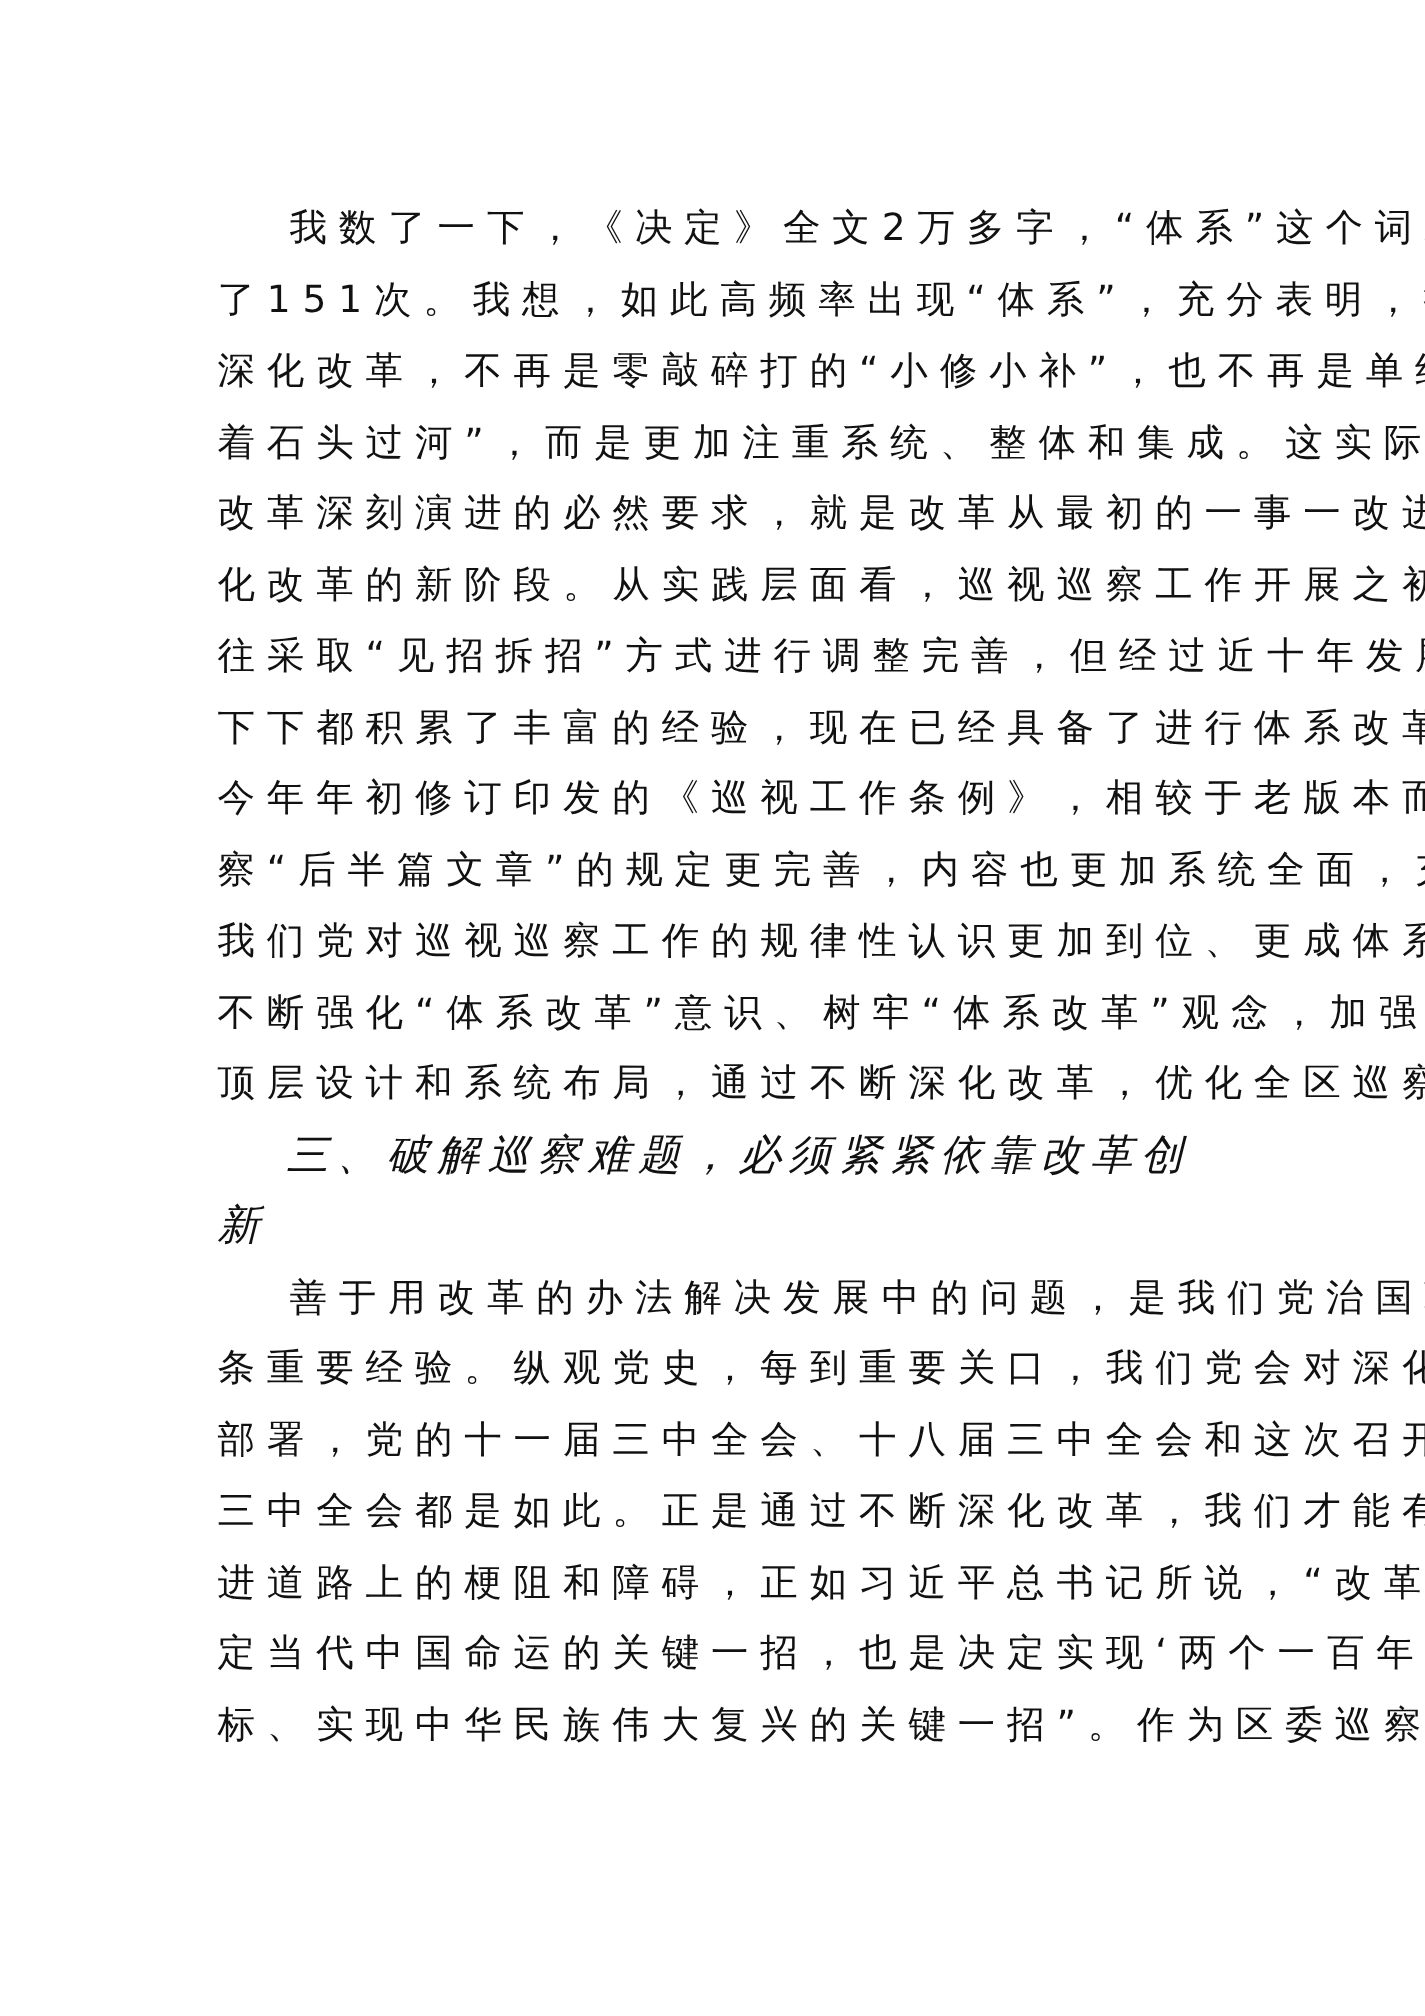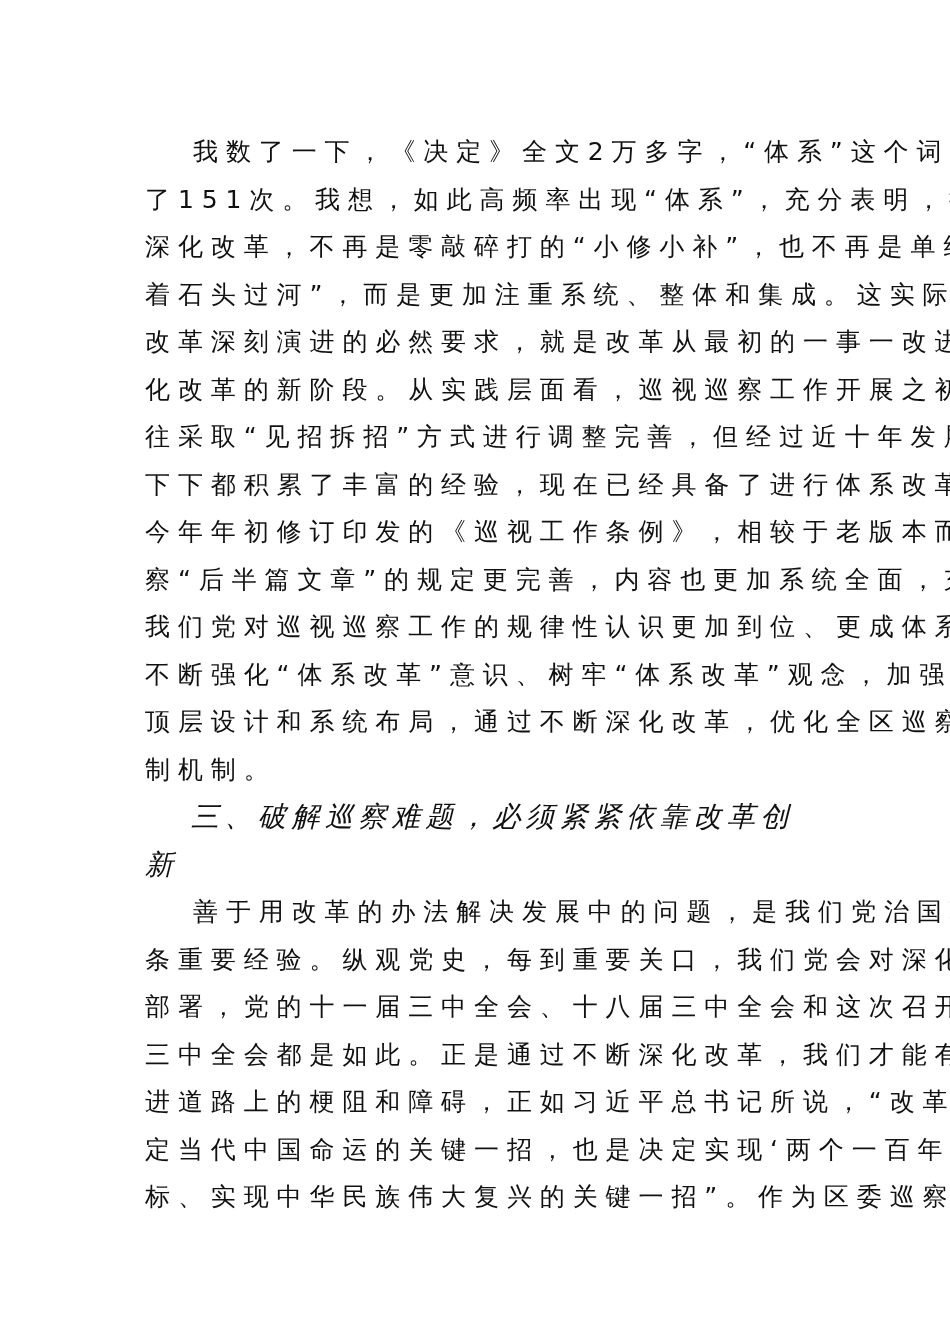--- a/index.html
+++ b/index.html
@@ -63,21 +63,20 @@
     <span class="line">着石头过河”，而是更加注重系统、整体和集成。这实际上反映了</span>
     <span class="line">改革深刻演进的必然要求，就是改革从最初的一事一改进入到体系</span>
     <span class="line">化改革的新阶段。从实践层面看，巡视巡察工作开展之初，我们往</span>
     <span class="line">往采取“见招拆招”方式进行调整完善，但经过近十年发展，上上</span>
     <span class="line">下下都积累了丰富的经验，现在已经具备了进行体系改革的条件。</span>
     <span class="line">今年年初修订印发的《巡视工作条例》，相较于老版本而言，对巡</span>
     <span class="line">察“后半篇文章”的规定更完善，内容也更加系统全面，充分表明</span>
     <span class="line">我们党对巡视巡察工作的规律性认识更加到位、更成体系。我们要</span>
     <span class="line">不断强化“体系改革”意识、树牢“体系改革”观念，加强改革的</span>
     <span class="line">顶层设计和系统布局，通过不断深化改革，优化全区巡察工作的体</span>
-    <span class="line last">制机制。</span>
   </div>
 
   <div class="heading">三、破解巡察难题，必须紧紧依靠改革创新</div>
 
   <div class="para">
     <span class="line first-indent">善于用改革的办法解决发展中的问题，是我们党治国理政的一</span>
     <span class="line">条重要经验。纵观党史，每到重要关口，我们党会对深化改革作出</span>
     <span class="line">部署，党的十一届三中全会、十八届三中全会和这次召开的二十届</span>
     <span class="line">三中全会都是如此。正是通过不断深化改革，我们才能有力破除前</span>
     <span class="line">进道路上的梗阻和障碍，正如习近平总书记所说，“改革开放是决</span>

